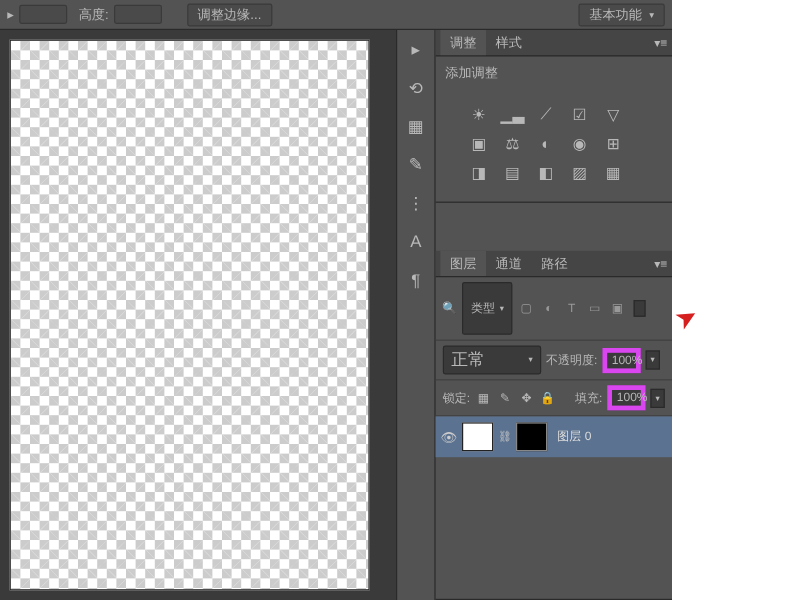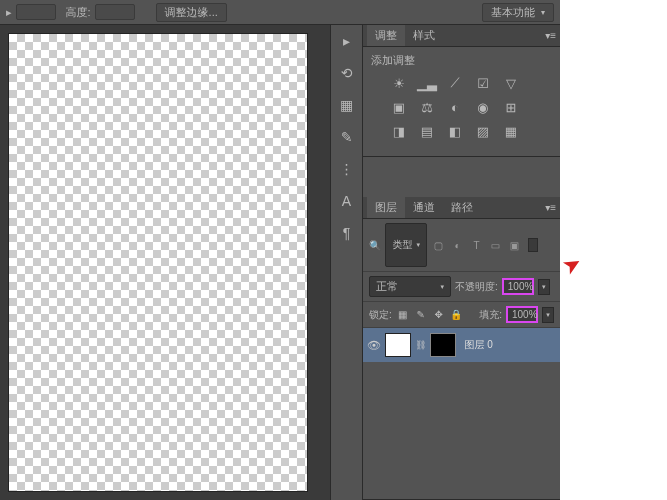--- a/index.html
+++ b/index.html
@@ -29,36 +29,36 @@
 .tool-strip .ticon { width: 20px; height: 20px; display: flex; align-items: center; justify-content: center; color: #b8b8b8; font-size: 14px; }
 .panels { width: 198px; background: #535353; border-left: 1px solid #2a2a2a; display: flex; flex-direction: column; }
 
 .panel { border-bottom: 1px solid #2a2a2a; }
 .panel-tabs { height: 22px; background: #454545; display: flex; align-items: center; padding: 0 4px; gap: 0; border-bottom: 1px solid #2a2a2a; }
 .panel-tabs .tab { padding: 3px 8px; font-size: 11px; color: #b8b8b8; }
 .panel-tabs .tab.active { background: #535353; }
 .panel-tabs .menu-icon { margin-left: auto; font-size: 10px; }
 
 .adjustments { padding: 6px 8px 10px 8px; }
-.adjust-title { font-size: 11px; margin-bottom: 6px; }
+.adjust-title { font-size: 11px; margin-bottom: 18px; }
 .adjust-row { display: flex; gap: 8px; margin-bottom: 6px; justify-content: flex-start; padding-left: 18px; }
 .adj-icon { width: 20px; height: 18px; display: flex; align-items: center; justify-content: center; color: #b8b8b8; font-size: 13px; }
 
 .layers-opts { padding: 4px 6px; display: flex; align-items: center; gap: 4px; border-bottom: 1px solid #404040; }
 .layers-opts .search-icon { font-size: 10px; }
 .layers-opts .type-dd { background: #3a3a3a; border: 1px solid #2a2a2a; padding: 14px 6px; border-radius: 2px; font-size: 10px; display: flex; align-items: center; gap: 4px; }
 .layers-opts .type-dd::after { content: "▾"; font-size: 7px; }
 .layers-opts .filt-icon { width: 15px; height: 14px; display: flex; align-items: center; justify-content: center; font-size: 10px; color: #999; }
 .layers-opts .toggle { width: 10px; height: 14px; background: #3a3a3a; border: 1px solid #2a2a2a; margin-left: 2px; }
 
 .blend-row { padding: 4px 6px; display: flex; align-items: center; gap: 4px; border-bottom: 1px solid #404040; }
-.blend-dd { background: #3a3a3a; border: 1px solid #2a2a2a; padding: 2px 6px; border-radius: 2px; font-size: 11px; width: 82px; display: flex; align-items: center; }
+.blend-dd { background: #3a3a3a; border: 1px solid #2a2a2a; padding: 2px 6px; border-radius: 2px; font-size: 14px; width: 82px; display: flex; align-items: center; }
 .blend-dd::after { content: "▾"; font-size: 7px; margin-left: auto; }
 .opacity-label { font-size: 10px; }
-.pct-box { background: #3a3a3a; border: 2px solid #d946ef; padding: 1px 4px; font-size: 10px; width: 32px; text-align: center; }
+.pct-box { background: #3a3a3a; border: 4px solid #d946ef; padding: 1px 4px; font-size: 10px; width: 32px; text-align: center; }
 .pct-dd { width: 12px; height: 16px; background: #3a3a3a; border: 1px solid #2a2a2a; display: flex; align-items: center; justify-content: center; font-size: 7px; }
 
 .lock-row { padding: 4px 6px; display: flex; align-items: center; gap: 4px; border-bottom: 1px solid #404040; font-size: 10px; }
 .lock-row .lock-icon { width: 14px; height: 14px; display: flex; align-items: center; justify-content: center; font-size: 10px; }
 
 .layer-list { min-height: 40px; }
 .layer-item { display: flex; align-items: center; height: 34px; background: #5b7290; padding: 0 4px; gap: 4px; }
 .layer-item .eye { width: 14px; font-size: 11px; color: #ccc; }
 .layer-item .thumb { width: 26px; height: 24px; background: #fff; border: 1px solid #222; }
 .layer-item .link { font-size: 9px; color: #ccc; }

